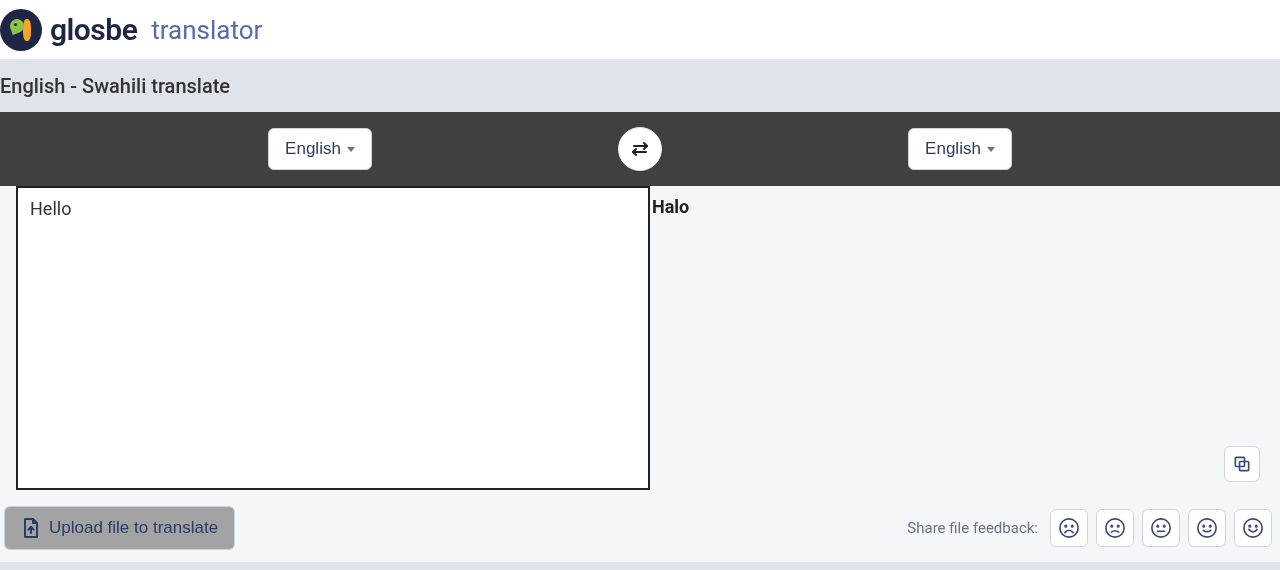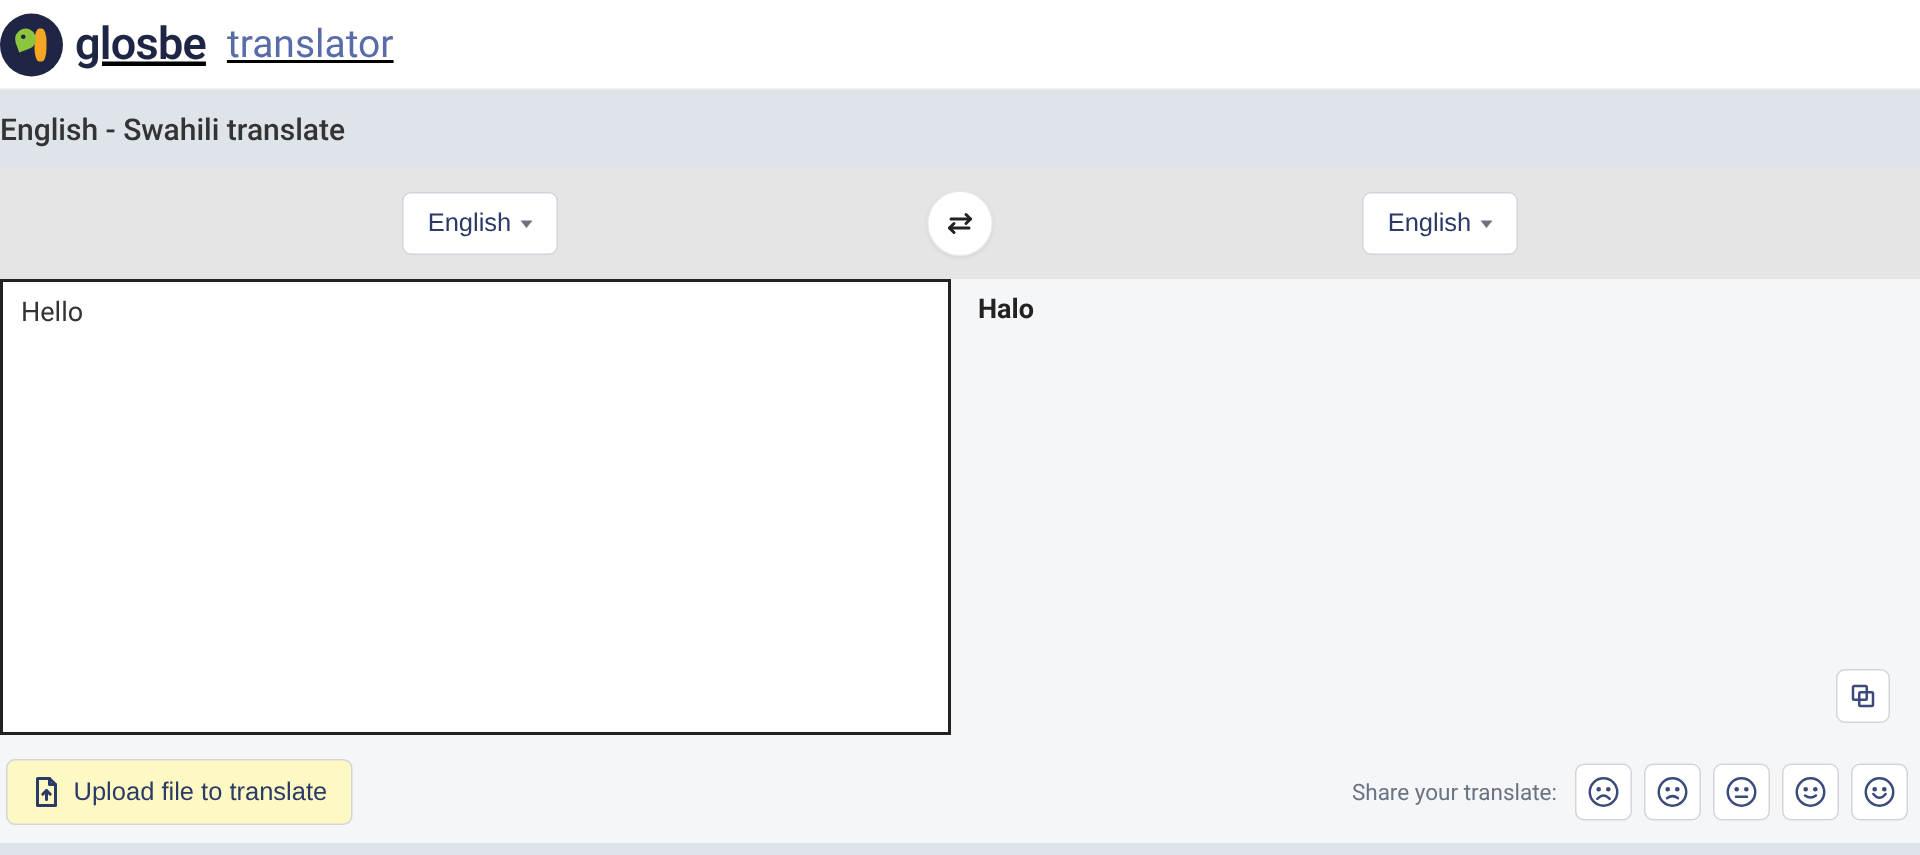--- a/index.html
+++ b/index.html
@@ -19,21 +19,20 @@
       align-items: center;
       padding: 8px 0 8px 0;
       height: 60px;
       border-bottom: 1px solid #e5e7eb;
     }
     .logo-wrap {
       display: flex;
       align-items: center;
       gap: 8px;
       padding-left: 0;
-      text-decoration: underline;
     }
     .logo-circle {
       width: 42px;
       height: 42px;
       border-radius: 50%;
       background: #1f2544;
       display: flex;
       align-items: center;
       justify-content: center;
       position: relative;
@@ -88,21 +87,21 @@
       background: #dfe3ea;
       padding: 14px 0 14px 0;
       font-size: 20px;
       font-weight: 500;
       color: #333;
     }
     .controls-row {
       display: flex;
       align-items: center;
       justify-content: space-between;
-      background: #e5e5e5;
+      background: #404040;
       padding: 16px 0;
       position: relative;
     }
     .lang-btn-wrap-left {
       flex: 1;
       display: flex;
       justify-content: center;
     }
     .lang-btn-wrap-right {
       flex: 1;
@@ -146,21 +145,21 @@
     .panes {
       display: flex;
       background: #f5f6f8;
     }
     .pane {
       flex: 1;
       position: relative;
     }
     .input-area {
       width: calc(100% - 6px);
-      margin-left: 0;
+      margin-left: 16px;
       height: 304px;
       border: 2px solid #222;
       background: #fff;
       padding: 10px 12px;
       font-size: 18px;
       font-family: inherit;
       resize: none;
       outline: none;
       color: #333;
     }
@@ -187,21 +186,21 @@
       cursor: pointer;
     }
     .footer-row {
       display: flex;
       align-items: center;
       justify-content: space-between;
       background: #f5f6f8;
       padding: 12px 8px 12px 4px;
     }
     .upload-btn {
-      background: #fef9c3;
+      background: #a3a3a3;
       border: 1px solid #d1d5db;
       border-radius: 6px;
       padding: 10px 16px;
       font-size: 17px;
       color: #2b3a67;
       cursor: pointer;
       display: flex;
       align-items: center;
       gap: 8px;
     }
@@ -298,21 +297,21 @@
     <svg width="20" height="22" viewBox="0 0 20 22" fill="none" stroke="#2b3a67" stroke-width="2" stroke-linecap="round" stroke-linejoin="round">
       <path d="M12 2 L4 2 L4 20 L16 20 L16 6 Z"></path>
       <path d="M12 2 L12 6 L16 6"></path>
       <path d="M10 16 L10 10"></path>
       <path d="M7.5 12.5 L10 10 L12.5 12.5"></path>
     </svg>
     <span>Upload file to translate</span>
   </button>
 
   <div class="feedback-wrap">
-    <span class="feedback-label">Share your translate:</span>
+    <span class="feedback-label">Share file feedback:</span>
 
     <button class="face-btn">
       <svg width="22" height="22" viewBox="0 0 24 24" fill="none" stroke="#3b4a7a" stroke-width="1.8" stroke-linecap="round" stroke-linejoin="round">
         <circle cx="12" cy="12" r="10"></circle>
         <circle cx="8.5" cy="10" r="0.8" fill="#3b4a7a"></circle>
         <circle cx="15.5" cy="10" r="0.8" fill="#3b4a7a"></circle>
         <path d="M7.5 17 Q12 12 16.5 17"></path>
       </svg>
     </button>
 

